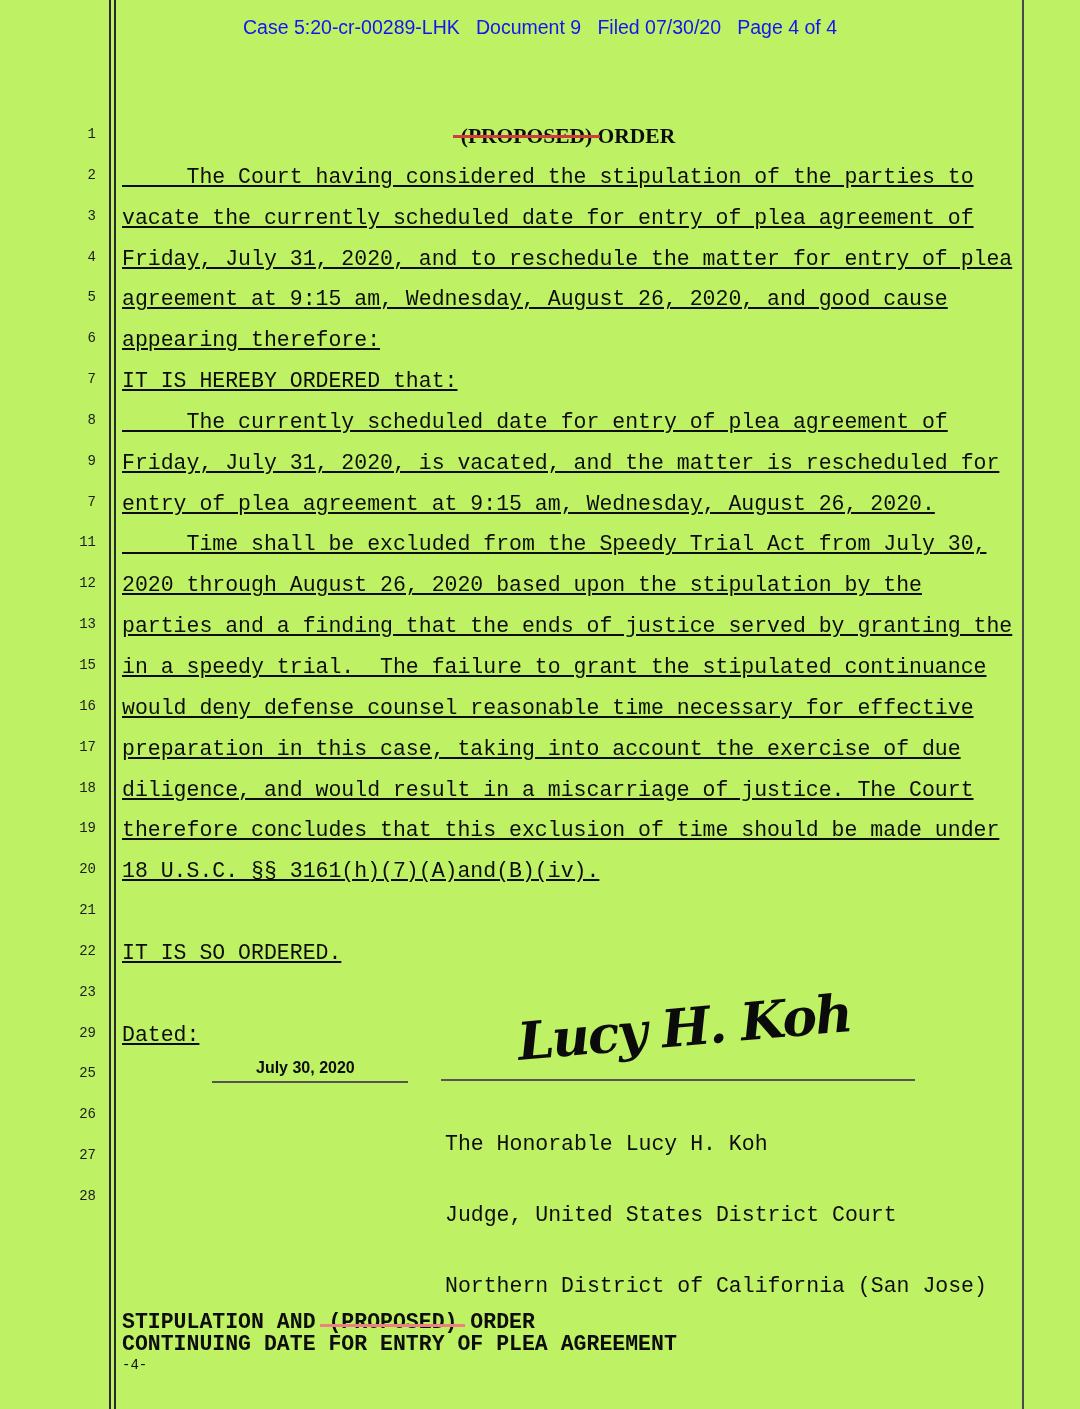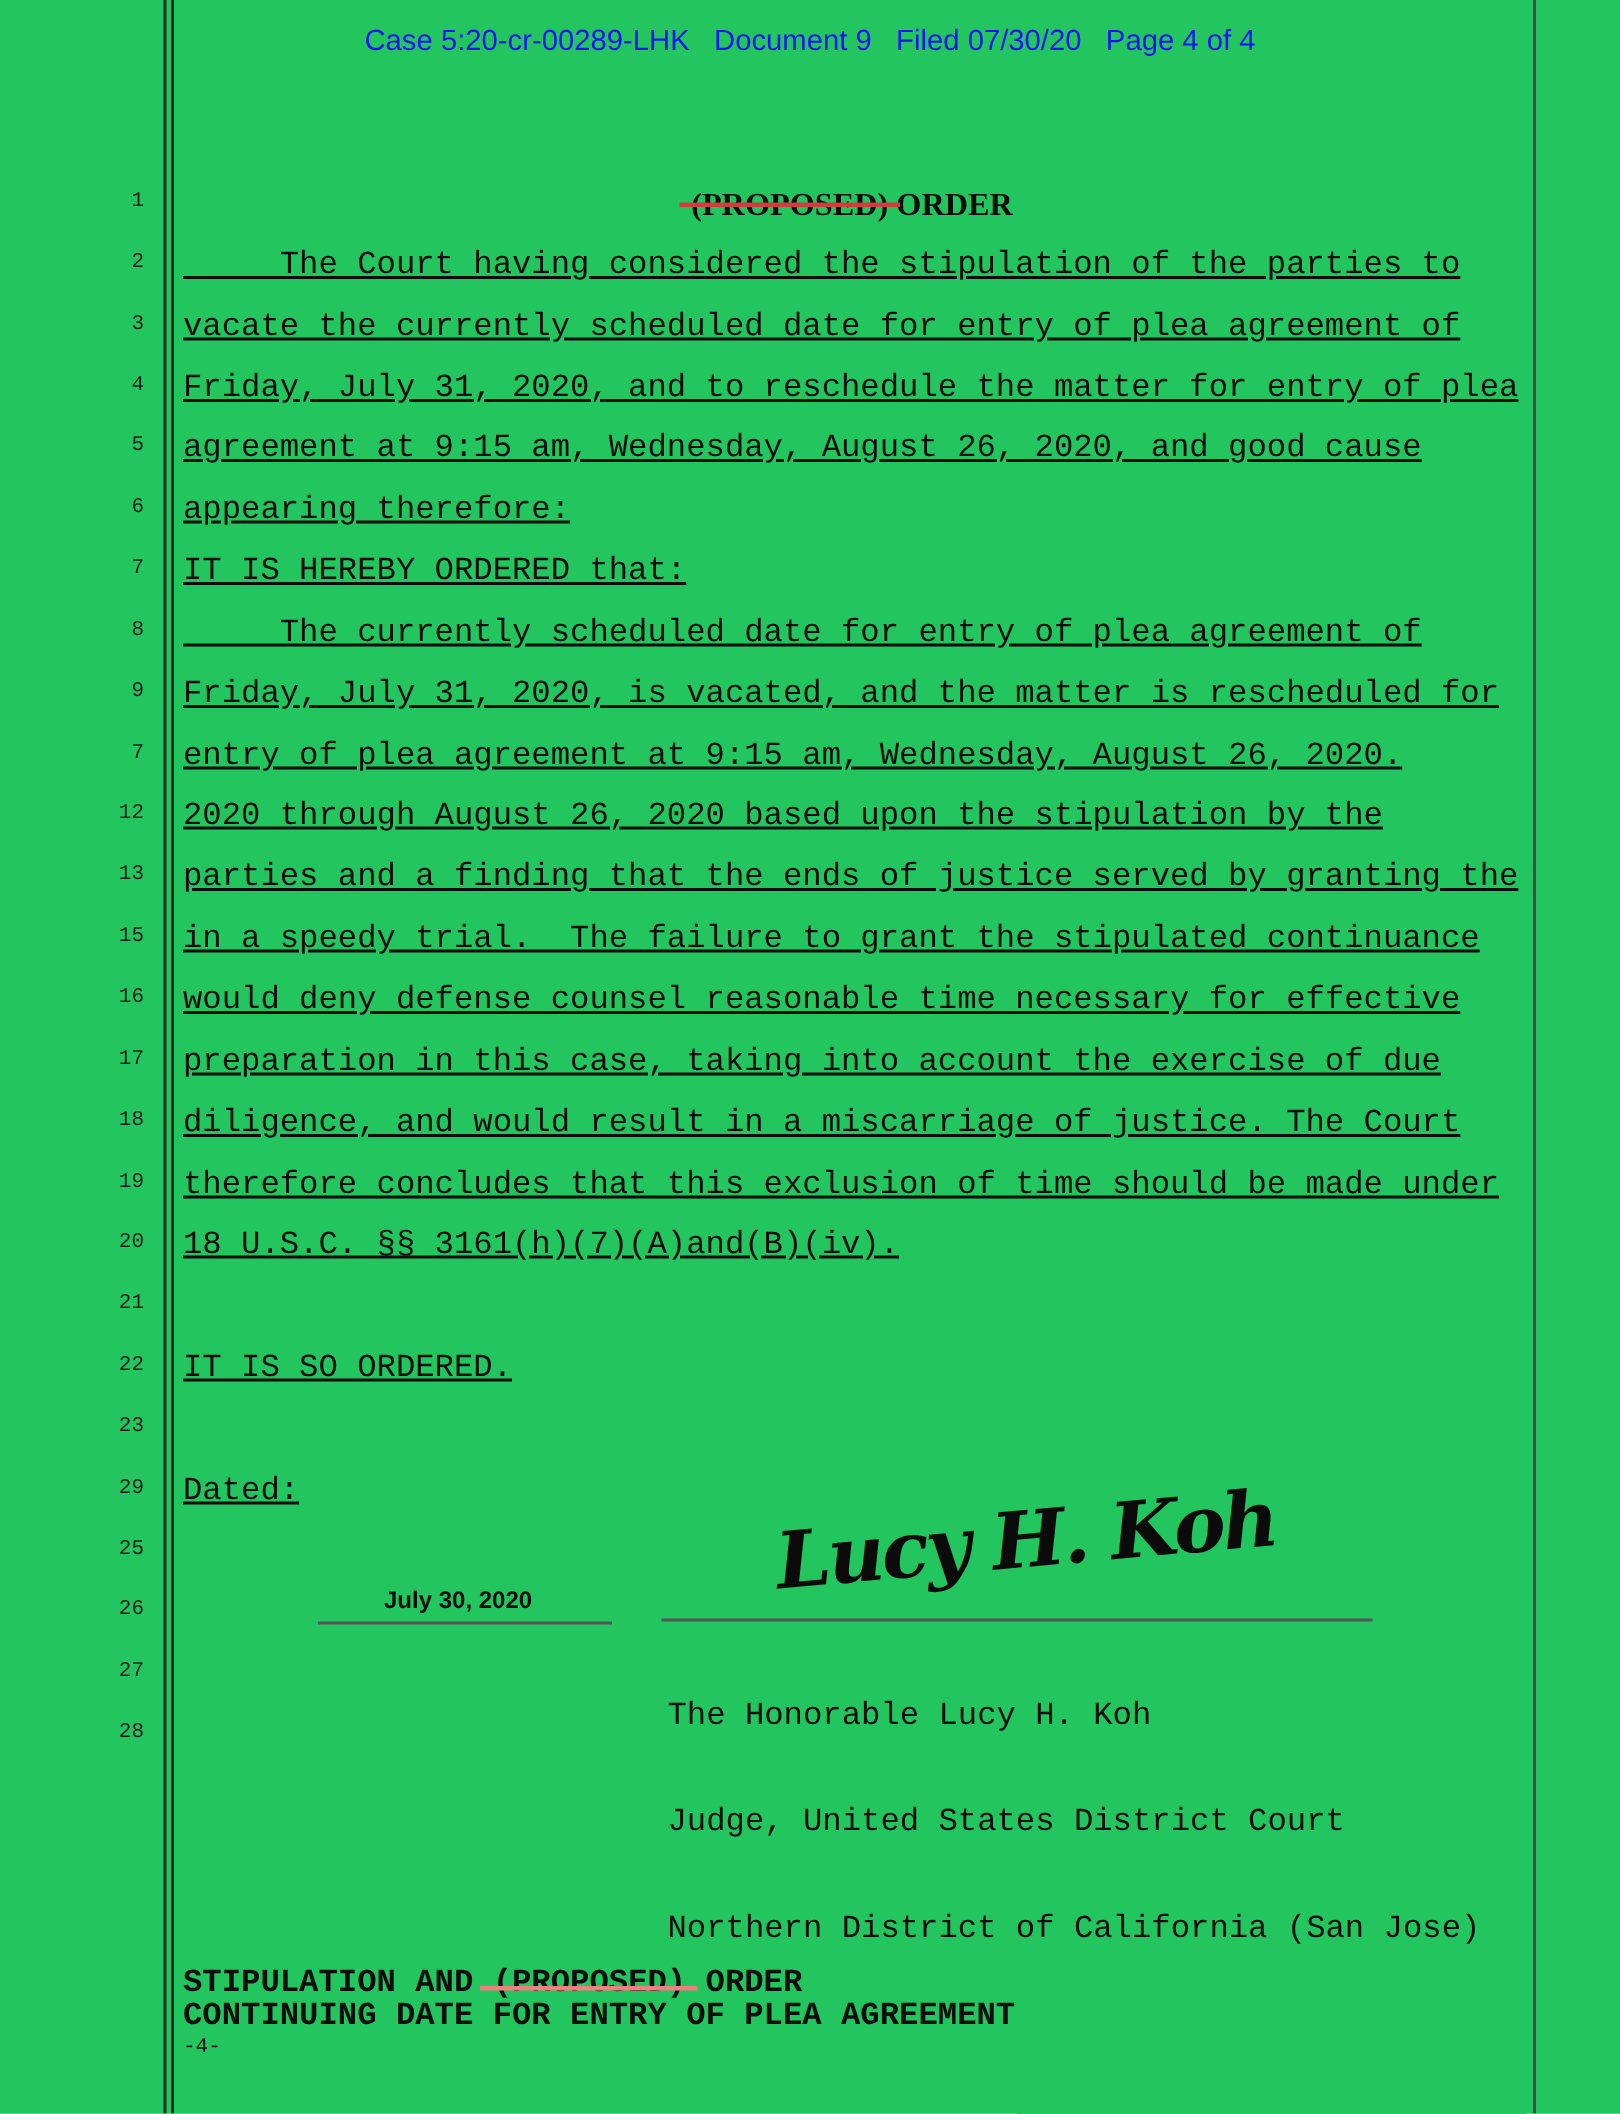--- a/index.html
+++ b/index.html
@@ -8,21 +8,21 @@
     --strike-footer:#ef8080;
     --rule-color:#2a2a2a;
     --sig-line:#555555;
     --ink:#0d0d0d;
   }
   *{margin:0;padding:0;box-sizing:border-box;}
   body{background:#ffffff;}
   .page{
     position:relative;
     width:1080px;height:1409px;
-    background:#22c55e;
+    background:#bef264;
     font-family:"Liberation Mono", monospace;
     color:var(--ink);
     overflow:hidden;
   }
   
   .rule-left{
     position:absolute;left:109px;top:0;bottom:0;width:7px;
     border-left:2px solid var(--rule-color);
     border-right:2px solid var(--rule-color);
   }
@@ -146,20 +146,24 @@
       </div>
       <div class="lrow">
         <span class="lnum">9</span>
         <span class="ltext">Friday, July 31, 2020, is vacated, and the matter is rescheduled for</span>
       </div>
       <div class="lrow">
         <span class="lnum">7</span>
         <span class="ltext">entry of plea agreement at 9:15 am, Wednesday, August 26, 2020.</span>
       </div>
       <div class="lrow">
+        <span class="lnum">11</span>
+        <span class="ltext">     Time shall be excluded from the Speedy Trial Act from July 30,</span>
+      </div>
+      <div class="lrow">
         <span class="lnum">12</span>
         <span class="ltext">2020 through August 26, 2020 based upon the stipulation by the</span>
       </div>
       <div class="lrow">
         <span class="lnum">13</span>
         <span class="ltext">parties and a finding that the ends of justice served by granting the</span>
       </div>
       <div class="lrow">
         <span class="lnum">15</span>
         <span class="ltext">in a speedy trial.  The failure to grant the stipulated continuance</span>

